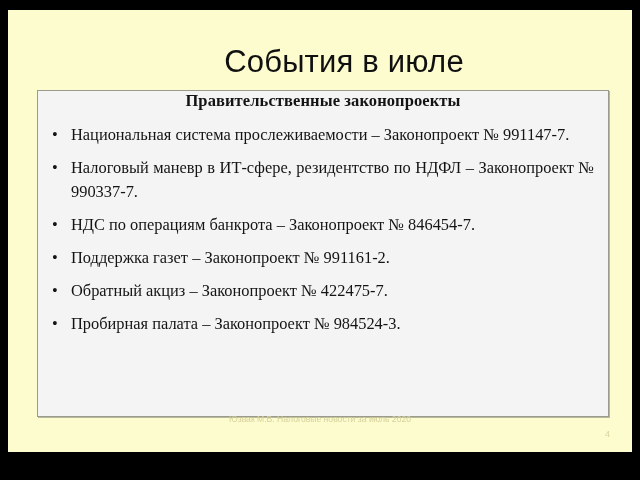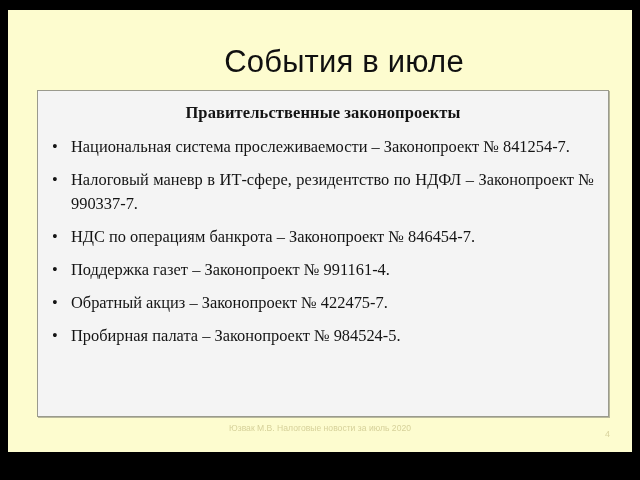--- a/index.html
+++ b/index.html
@@ -50,21 +50,21 @@
     left: 29px;
     top: 80px;
     width: 572px;
     height: 327px;
     background: #f4f4f4;
     border: 1px solid #9a9a8d;
     box-shadow: 1px 1px 0 0 rgba(130,130,115,0.55);
   }
 
   #box-header {
-    margin-top: 12px;
+    margin-top: 0;
     text-align: center;
     font-family: "Liberation Serif", serif;
     font-size: 16.5px;
     font-weight: bold;
     color: #141414;
     letter-spacing: 0.1px;
     line-height: 1.2;
   }
 
   #bullet-list {
@@ -96,21 +96,21 @@
     font-family: "Liberation Serif", serif;
     font-size: 16.4px;
     line-height: 1.46;
     color: #141414;
   }
 
   
   #footer-credit {
     position: absolute;
     left: 0;
-    top: 413px;
+    top: 404px;
     width: 624px;
     text-align: center;
     font-family: "Liberation Sans", sans-serif;
     font-size: 8.6px;
     color: #d6d19a;
     line-height: 1.35;
     padding: 0 120px;
   }
 
   #page-number {
@@ -127,26 +127,26 @@
 
 <div id="slide-frame">
 
   <div id="slide-title">События в июле</div>
 
   <div id="content-box">
 
     <div id="box-header">Правительственные законопроекты</div>
 
     <ul id="bullet-list">
-        <li class="bullet-row justify"><span class="bullet-glyph">•</span><span>Национальная система прослеживаемости – Законопроект № 841254-7.</span></li>
+        <li class="bullet-row justify"><span class="bullet-glyph">•</span><span>Национальная система прослеживаемости – Законопроект № 991147-7.</span></li>
         <li class="bullet-row justify"><span class="bullet-glyph">•</span><span>Налоговый маневр в ИТ-сфере, резидентство по НДФЛ – Законопроект № 990337-7.</span></li>
         <li class="bullet-row"><span class="bullet-glyph">•</span><span>НДС по операциям банкрота – Законопроект № 846454-7.</span></li>
-        <li class="bullet-row"><span class="bullet-glyph">•</span><span>Поддержка газет – Законопроект № 991161-4.</span></li>
+        <li class="bullet-row"><span class="bullet-glyph">•</span><span>Поддержка газет – Законопроект № 991161-2.</span></li>
         <li class="bullet-row"><span class="bullet-glyph">•</span><span>Обратный акциз – Законопроект № 422475-7.</span></li>
-        <li class="bullet-row"><span class="bullet-glyph">•</span><span>Пробирная палата – Законопроект № 984524-5.</span></li>
+        <li class="bullet-row"><span class="bullet-glyph">•</span><span>Пробирная палата – Законопроект № 984524-3.</span></li>
       </ul>
 
   </div>
 
   <div id="footer-credit">Юзвак М.В. Налоговые новости за июль 2020</div>
 
   <div id="page-number">4</div>
 
 </div>
 

